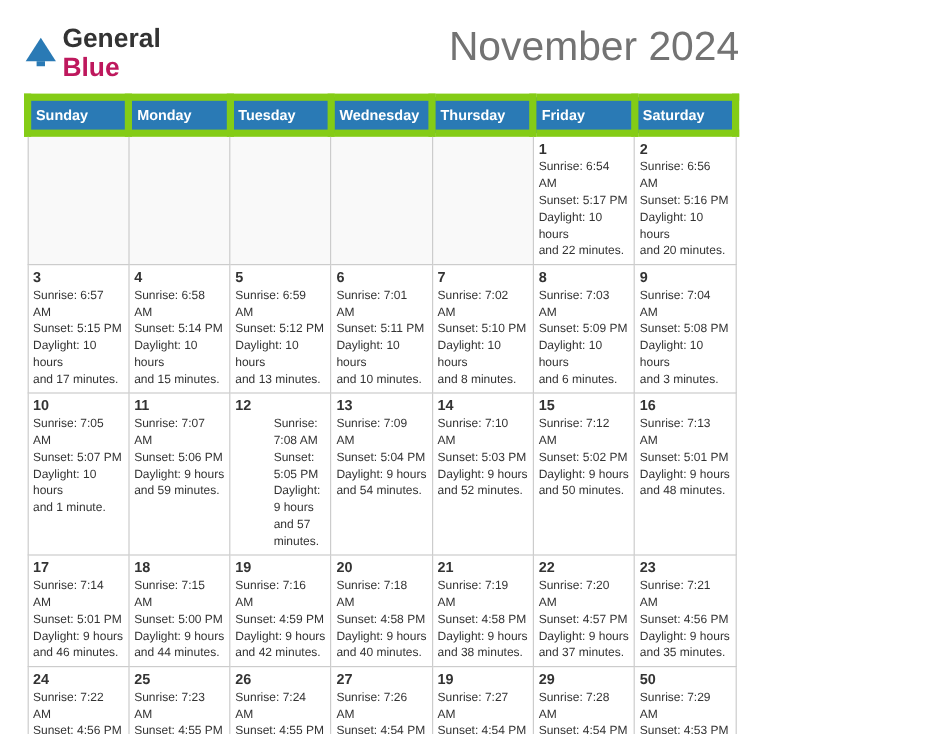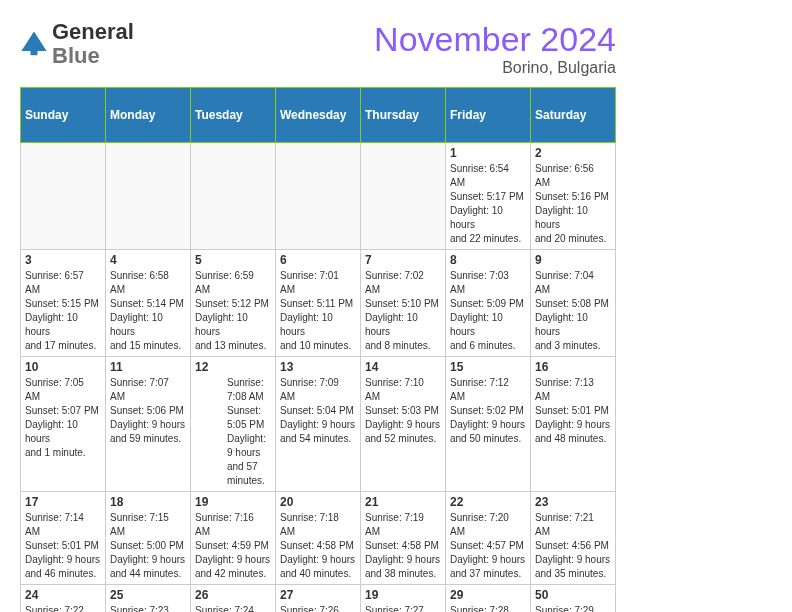--- a/index.html
+++ b/index.html
@@ -23,51 +23,51 @@
     .logo {
       display: flex;
       align-items: center;
     }
     .logo-text {
       font-size: 22px;
       font-weight: bold;
       line-height: 1.1;
     }
     .logo-general { color: #333; }
-    .logo-blue { color: #737373; }
+    .logo-blue { color: #be185d; }
     .logo-icon {
       width: 28px;
       height: 28px;
       margin-right: 4px;
     }
     .title-block {
       text-align: right;
     }
     .month-title {
       font-size: 34px;
       font-weight: normal;
-      color: #8b5cf6;
+      color: #737373;
     }
     .location {
       font-size: 16px;
       color: #555;
     }
     table {
       width: 100%;
       border-collapse: collapse;
       table-layout: fixed;
     }
     th {
       background-color: #2a7ab5;
       color: #fff;
       font-size: 12px;
       font-weight: bold;
-      padding: 20px 4px;
+      padding: 5px 4px;
       text-align: left;
-      border: 1px solid #84cc16;
+      border: 6px solid #84cc16;
     }
     td {
       vertical-align: top;
       border: 1px solid #ccc;
       padding: 3px 4px;
       font-size: 9.5px;
       color: #333;
       height: 80px;
     }
     td.empty {
@@ -95,21 +95,20 @@
         <polygon points="20,2 38,30 2,30" fill="#2a7ab5"></polygon>
         <rect x="15" y="30" width="10" height="6" fill="#2a7ab5"></rect>
       </svg>
       <div class="logo-text">
         <span class="logo-general">General</span><br>
         <span class="logo-blue">Blue</span>
       </div>
     </div>
     <div class="title-block">
       <div class="month-title">November 2024</div>
-      <div class="location">Borino, Bulgaria</div>
     </div>
   </div>
 
   <table>
     <thead>
       <tr>
 
       <th>Sunday</th>
           <th>Monday</th>
           <th>Tuesday</th>

